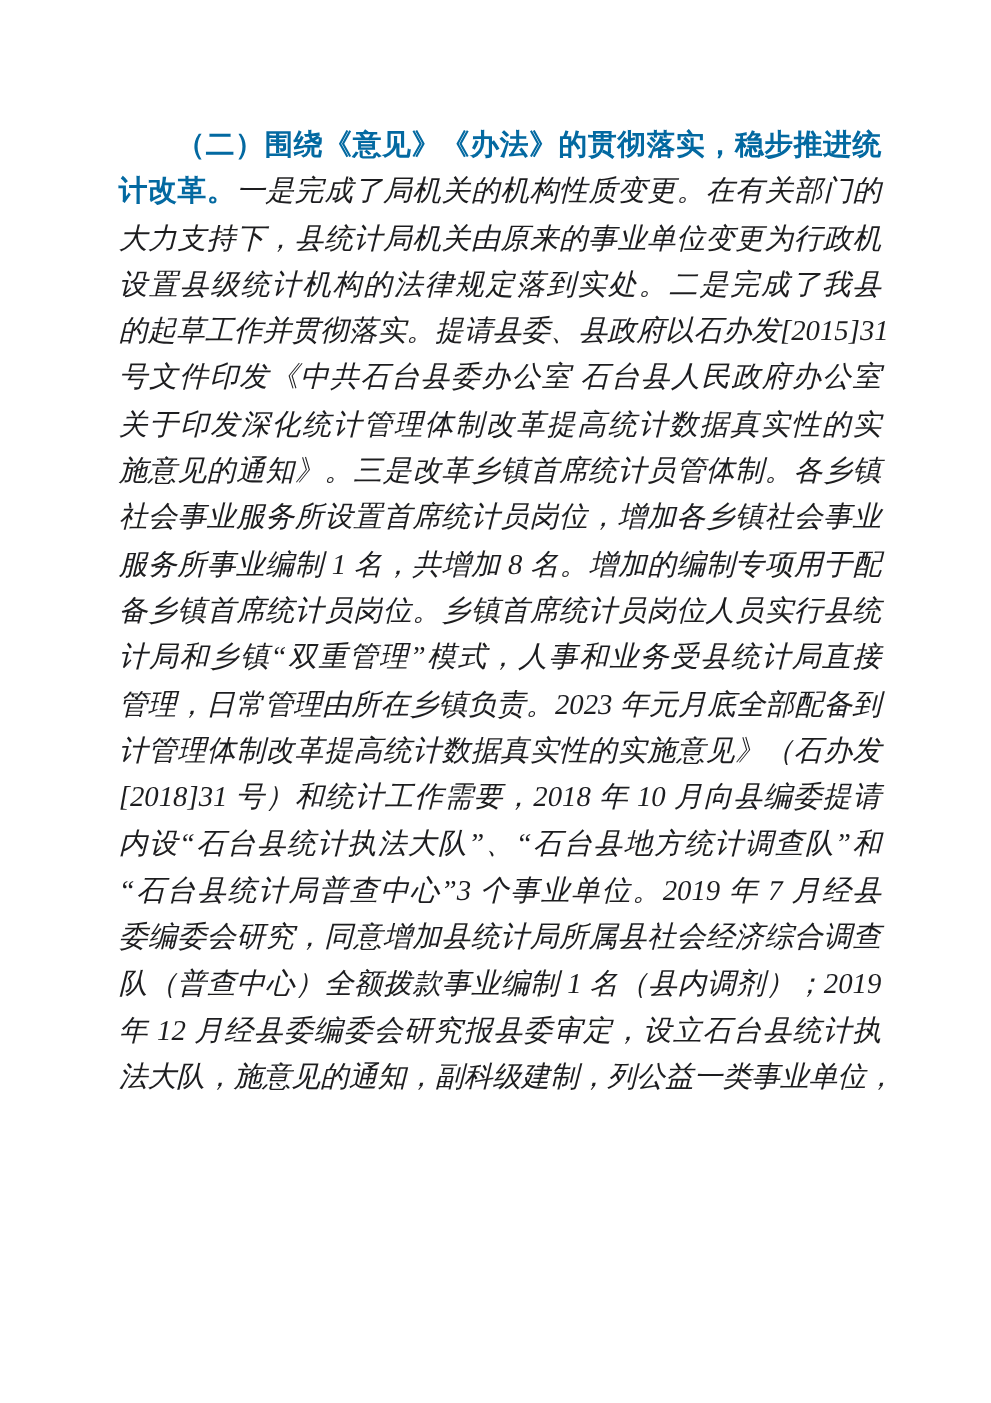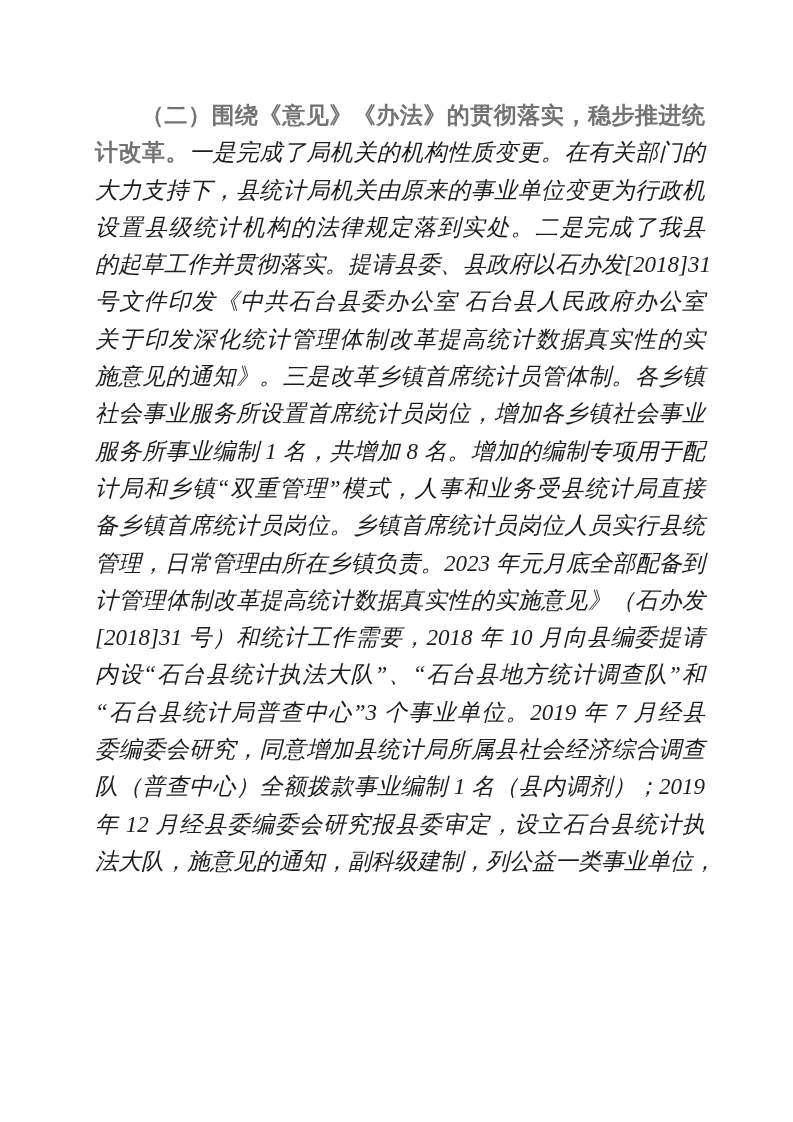--- a/index.html
+++ b/index.html
@@ -29,44 +29,44 @@
     white-space: nowrap;
     text-align: justify;
     text-align-last: justify;
     overflow: visible;
   }
   .text-line.indented {
     text-indent: 2em;
   }
   .run-bold {
     font-weight: 700;
-    color: #737373;
+    color: #0369a1;
   }
   .run-normal {
     font-weight: 400;
     font-style: italic;
   }
 </style>
 </head>
 <body>
 
 <div class="page">
   <div class="text-block" id="paragraph-container">
       <div class="text-line indented"><span class="run-bold">（二）围绕《意见》《办法》的贯彻落实，稳步推进统</span></div>
       <div class="text-line"><span class="run-bold">计改革。</span><span class="run-normal">一是完成了局机关的机构性质变更。在有关部门的</span></div>
       <div class="text-line"><span class="run-normal">大力支持下，县统计局机关由原来的事业单位变更为行政机</span></div>
       <div class="text-line"><span class="run-normal">设置县级统计机构的法律规定落到实处。二是完成了我县</span></div>
-      <div class="text-line"><span class="run-normal">的起草工作并贯彻落实。提请县委、县政府以石办发[2018]31</span></div>
+      <div class="text-line"><span class="run-normal">的起草工作并贯彻落实。提请县委、县政府以石办发[2015]31</span></div>
       <div class="text-line"><span class="run-normal">号文件印发《中共石台县委办公室 石台县人民政府办公室</span></div>
       <div class="text-line"><span class="run-normal">关于印发深化统计管理体制改革提高统计数据真实性的实</span></div>
       <div class="text-line"><span class="run-normal">施意见的通知》。三是改革乡镇首席统计员管体制。各乡镇</span></div>
       <div class="text-line"><span class="run-normal">社会事业服务所设置首席统计员岗位，增加各乡镇社会事业</span></div>
       <div class="text-line"><span class="run-normal">服务所事业编制 1 名，共增加 8 名。增加的编制专项用于配</span></div>
+      <div class="text-line"><span class="run-normal">备乡镇首席统计员岗位。乡镇首席统计员岗位人员实行县统</span></div>
       <div class="text-line"><span class="run-normal">计局和乡镇“双重管理”模式，人事和业务受县统计局直接</span></div>
-      <div class="text-line"><span class="run-normal">备乡镇首席统计员岗位。乡镇首席统计员岗位人员实行县统</span></div>
       <div class="text-line"><span class="run-normal">管理，日常管理由所在乡镇负责。2023 年元月底全部配备到</span></div>
       <div class="text-line"><span class="run-normal">计管理体制改革提高统计数据真实性的实施意见》（石办发</span></div>
       <div class="text-line"><span class="run-normal">[2018]31 号）和统计工作需要，2018 年 10 月向县编委提请</span></div>
       <div class="text-line"><span class="run-normal">内设“石台县统计执法大队”、“石台县地方统计调查队”和</span></div>
       <div class="text-line"><span class="run-normal">“石台县统计局普查中心”3 个事业单位。2019 年 7 月经县</span></div>
       <div class="text-line"><span class="run-normal">委编委会研究，同意增加县统计局所属县社会经济综合调查</span></div>
       <div class="text-line"><span class="run-normal">队（普查中心）全额拨款事业编制 1 名（县内调剂）；2019</span></div>
       <div class="text-line"><span class="run-normal">年 12 月经县委编委会研究报县委审定，设立石台县统计执</span></div>
       <div class="text-line"><span class="run-normal">法大队，施意见的通知，副科级建制，列公益一类事业单位，</span></div>
     </div>

